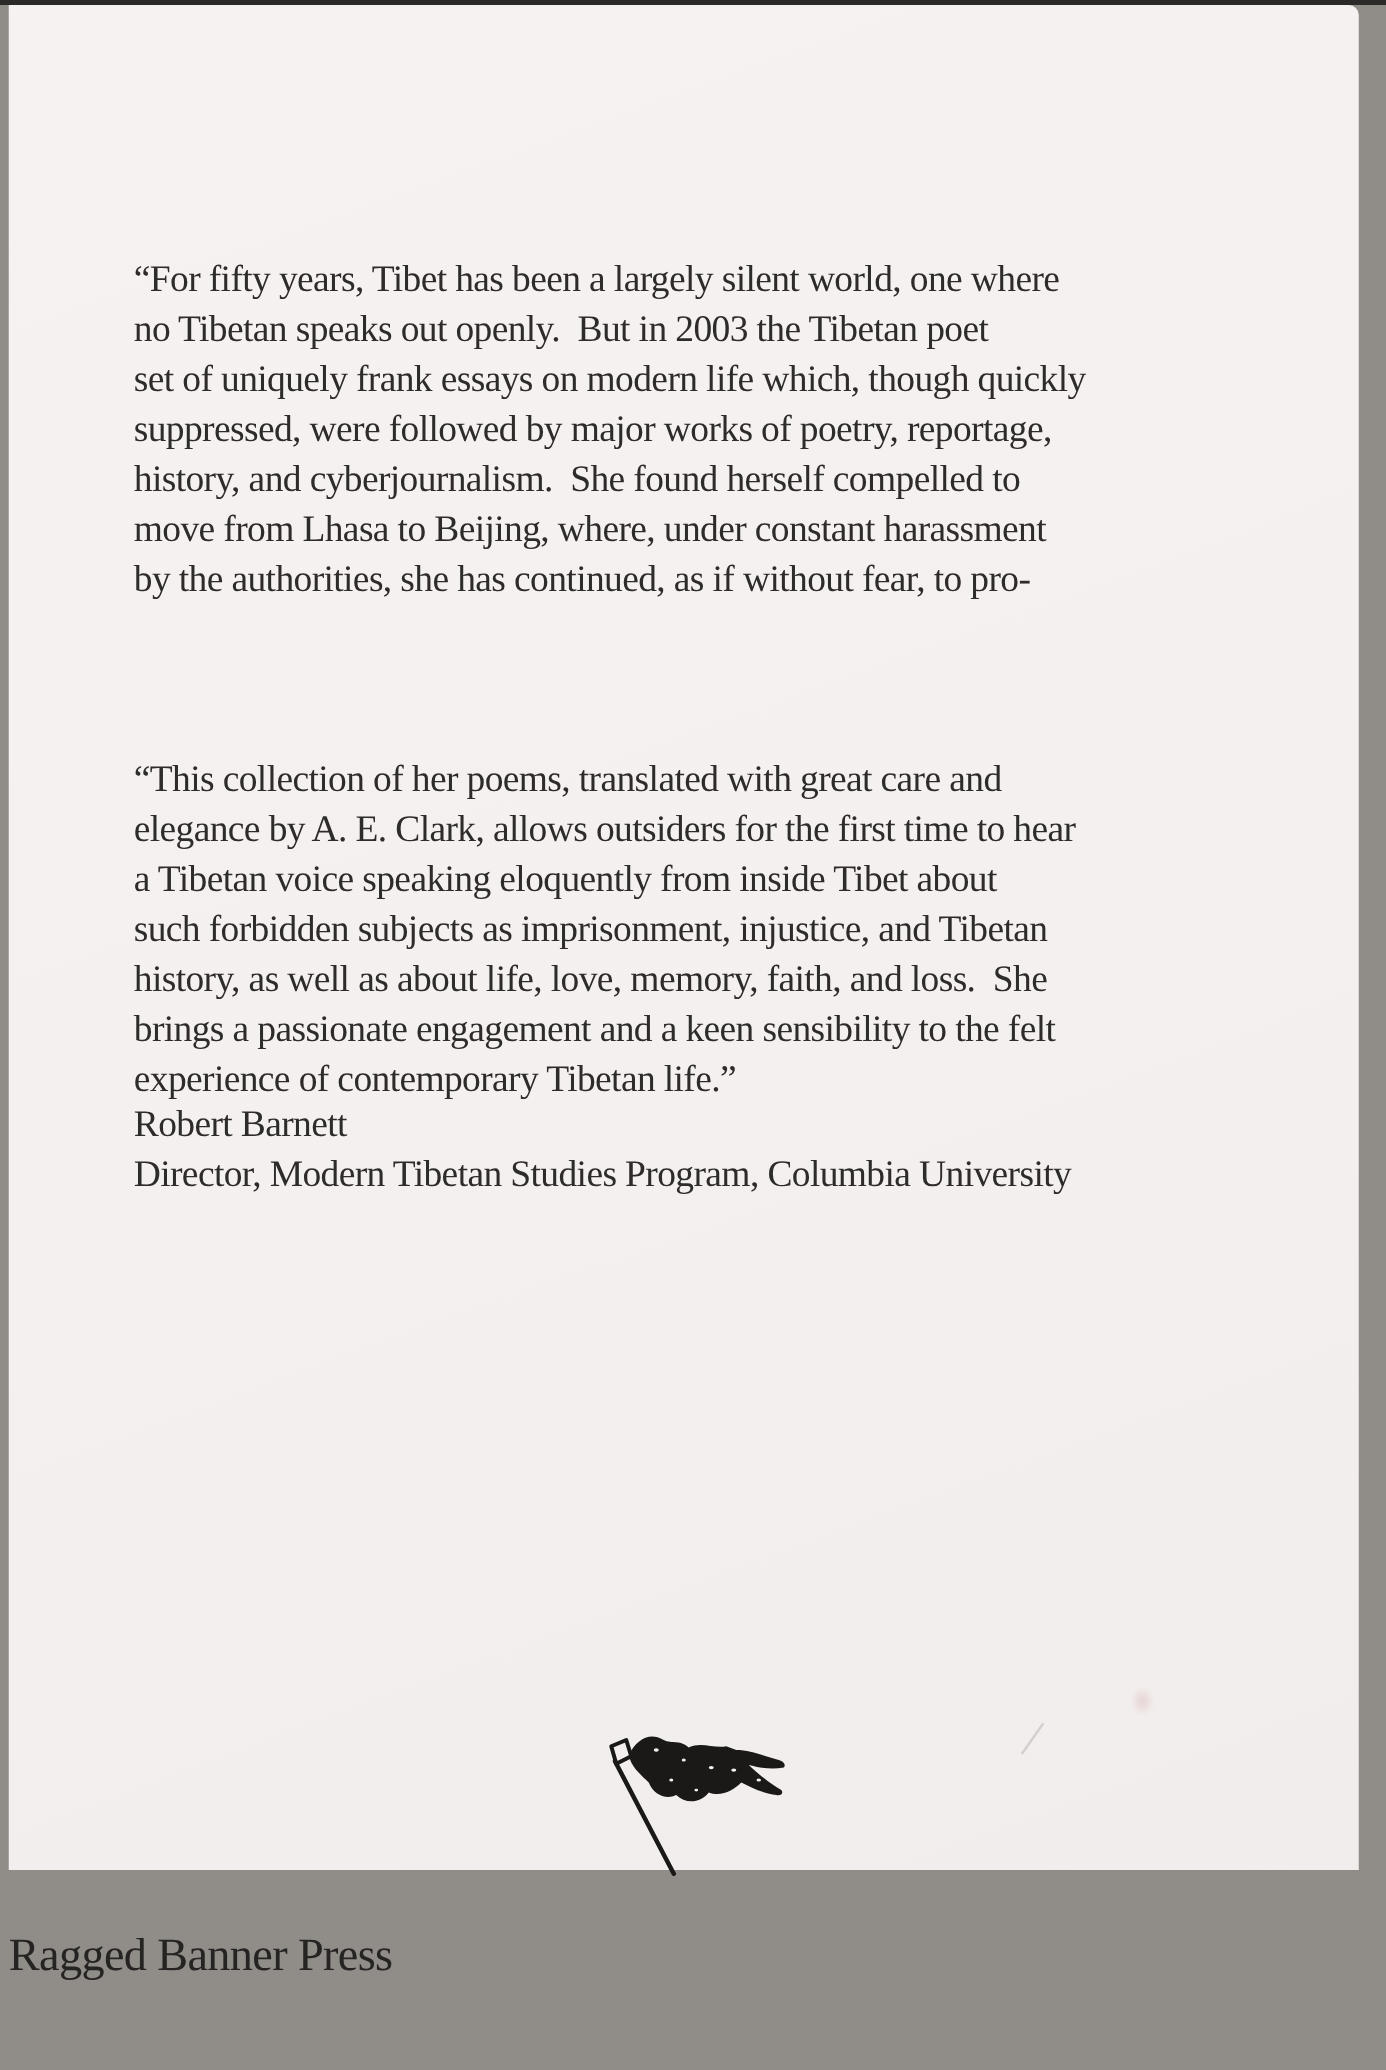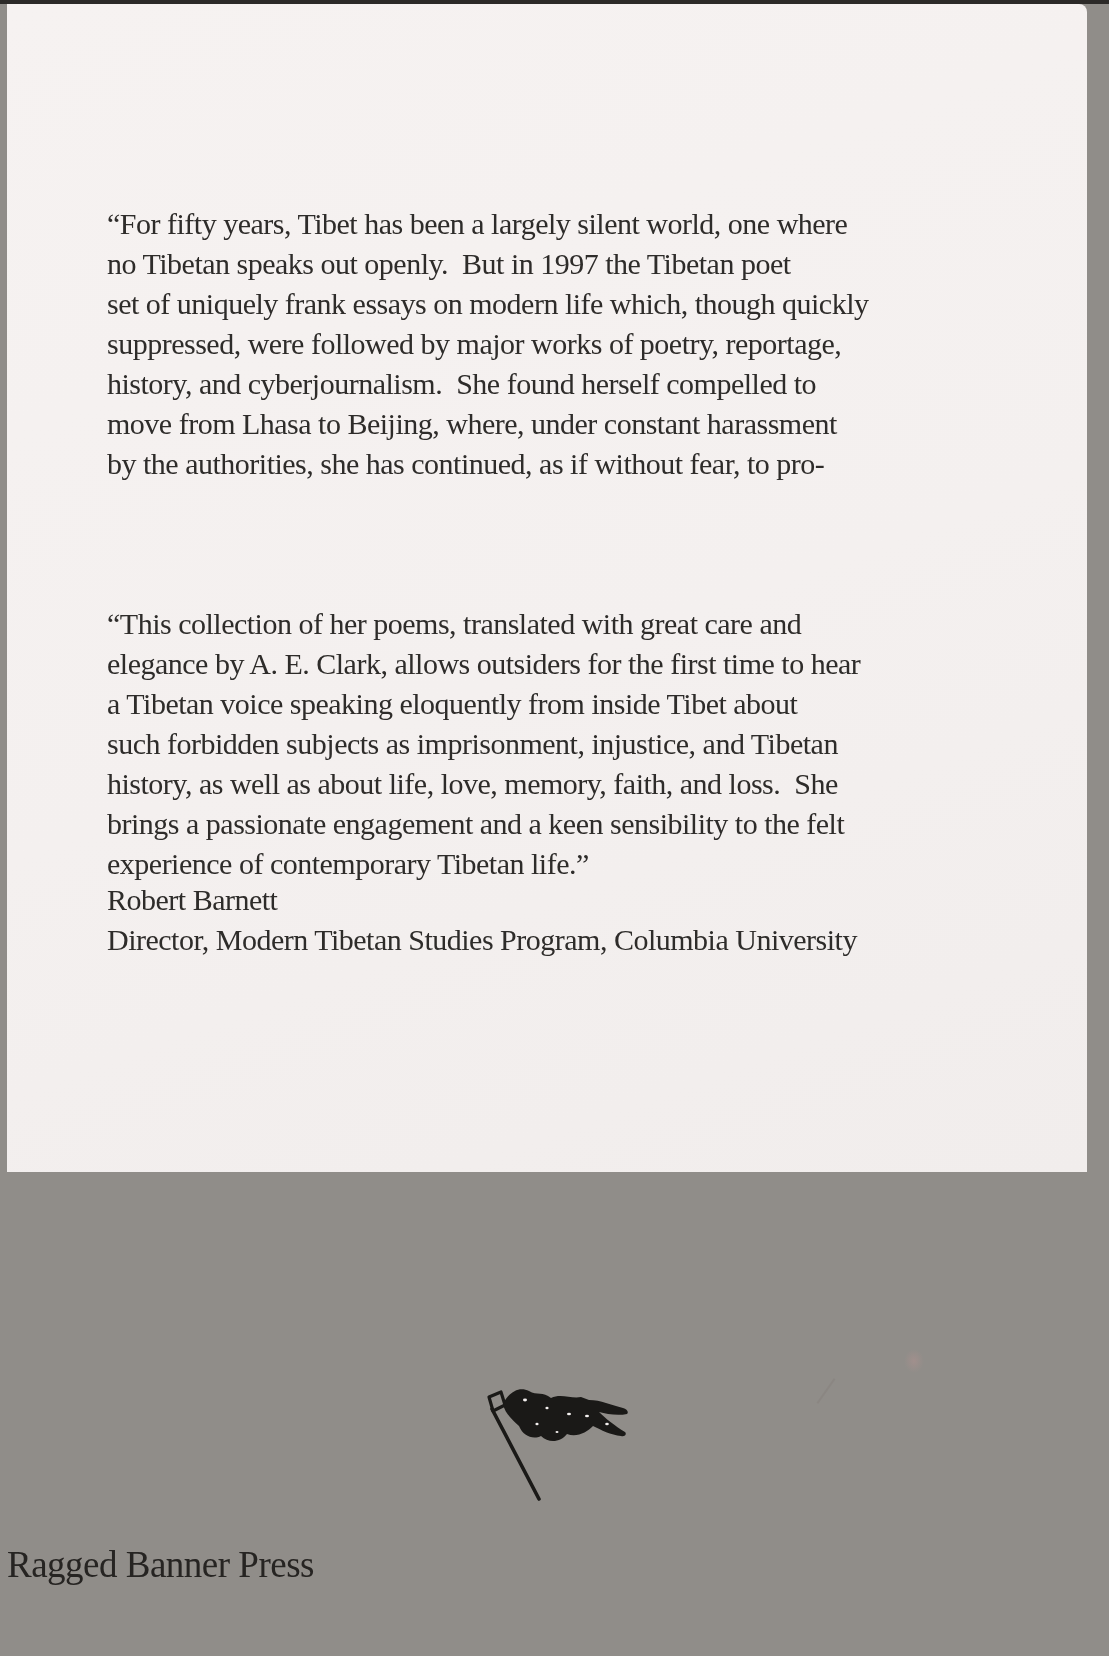--- a/index.html
+++ b/index.html
@@ -10,21 +10,21 @@
     overflow: hidden;
     position: relative;
   }
   .top-edge {
     position: absolute; left: 0; top: 0;
     width: 1109px; height: 4px;
     background: #2c2a28;
   }
   .paper {
     position: absolute; left: 7px; top: 4px;
-    width: 1080px; height: 1168px;
+    width: 1080px; height: 1492px;
     background: linear-gradient(160deg, #f6f2f1 0%, #f4f0ef 55%, #f1edec 100%);
     border-top-right-radius: 8px;
     color: #2e2c2a;
     text-decoration: underline;
   }
   .textblock {
     position: absolute;
     left: 100px;
     width: 860px;
     font-size: 30px;
@@ -63,21 +63,21 @@
 </style>
 </head>
 <body>
 
 <div class="top-edge"></div>
 
 <div class="paper">
 
   <div class="textblock para1">
       <div class="line">“For fifty years, Tibet has been a largely silent world, one where</div>
-      <div class="line">no Tibetan speaks out openly.  But in 1997 the Tibetan poet</div>
+      <div class="line">no Tibetan speaks out openly.  But in 2003 the Tibetan poet</div>
       <div class="line">set of uniquely frank essays on modern life which, though quickly</div>
       <div class="line">suppressed, were followed by major works of poetry, reportage,</div>
       <div class="line">history, and cyberjournalism.  She found herself compelled to</div>
       <div class="line">move from Lhasa to Beijing, where, under constant harassment</div>
       <div class="line">by the authorities, she has continued, as if without fear, to pro-</div>
     </div>
 
   <div class="textblock para2">
       <div class="line">“This collection of her poems, translated with great care and</div>
       <div class="line">elegance by A. E. Clark, allows outsiders for the first time to hear</div>

